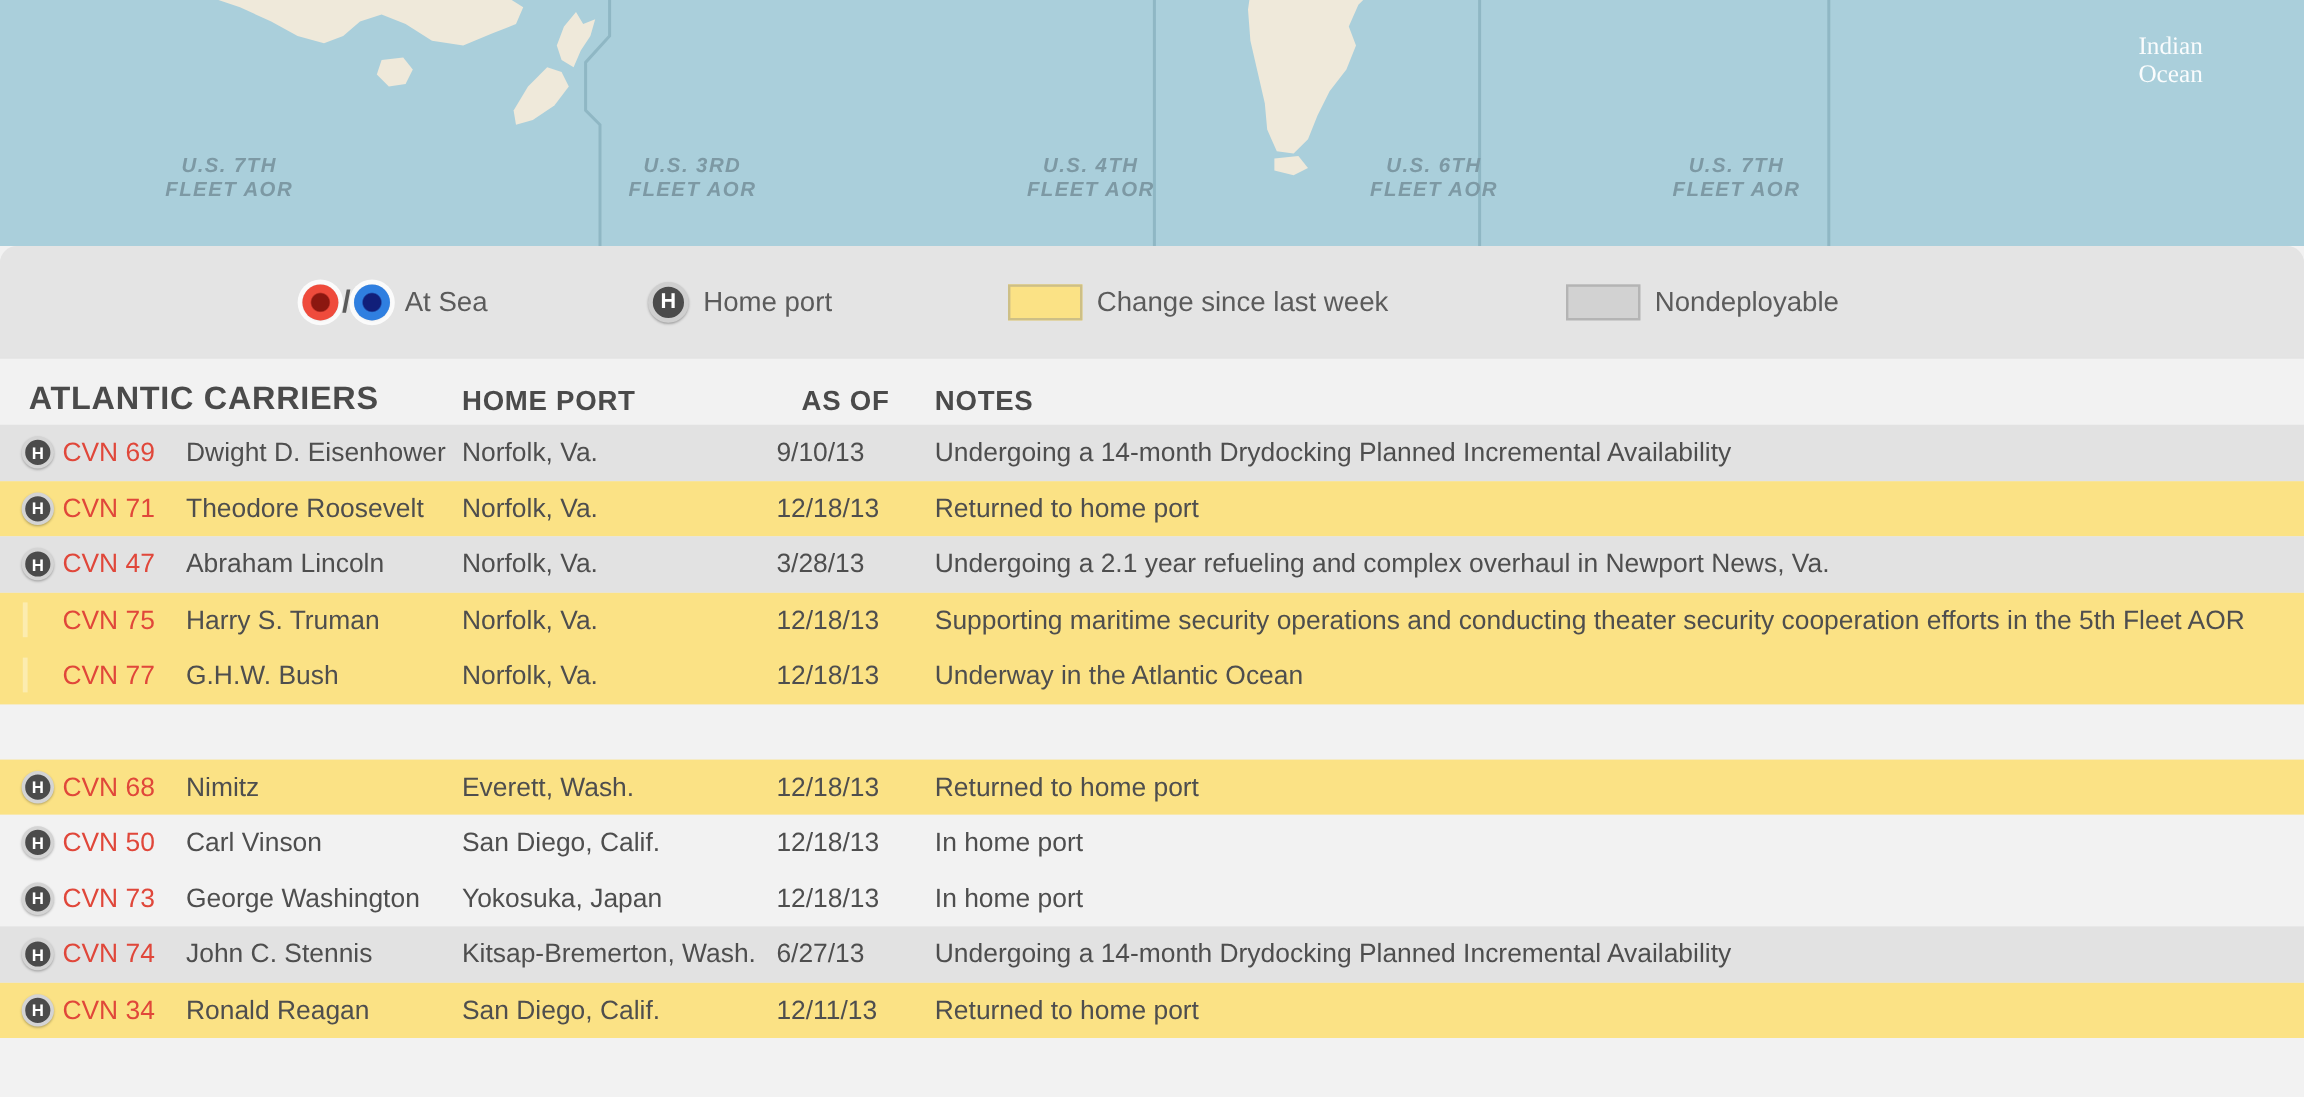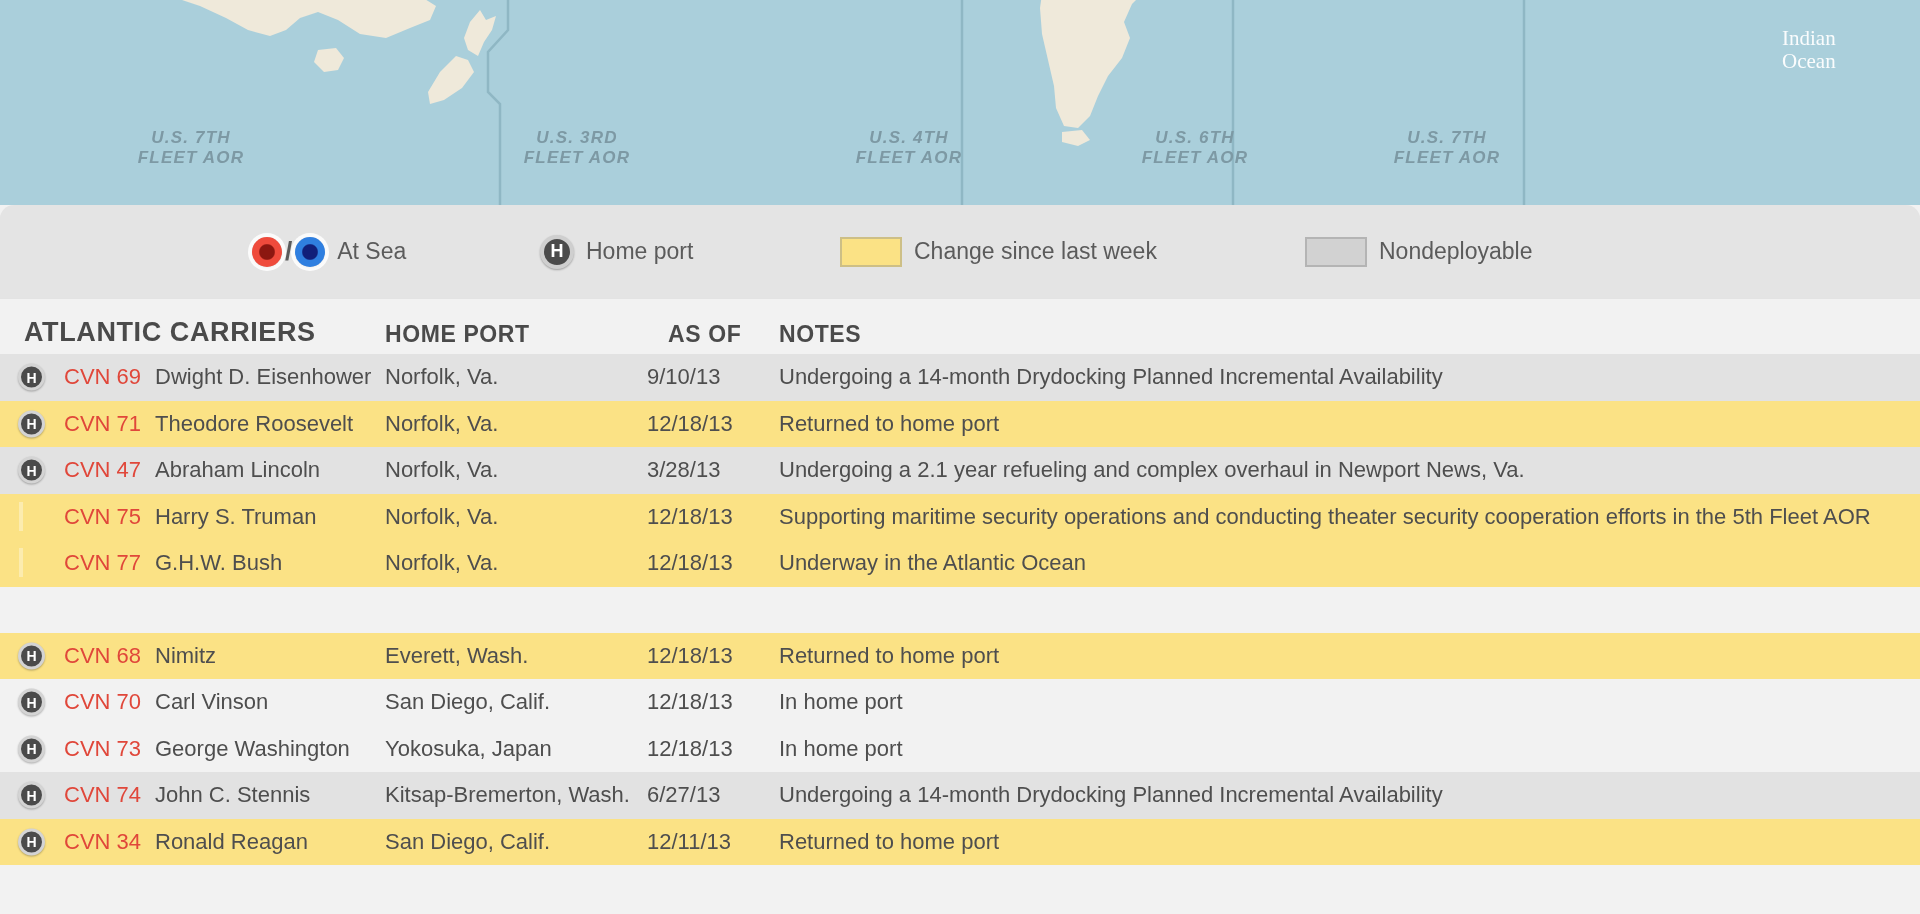--- a/index.html
+++ b/index.html
@@ -149,21 +149,21 @@
   .cell {
     position: absolute;
     top: 50%;
     transform: translateY(-50%);
     font-family: "Liberation Sans Narrow", "Liberation Sans", sans-serif;
     font-size: 22px;
     color: #4e4e4e;
     white-space: nowrap;
   }
   .c-status { left: 18px; top: 50%; transform: translateY(-50%); }
-  .c-hull   { left: 64px; color: #e0473a; font-weight: 500; }
+  .c-hull   { left: 52px; color: #e0473a; font-weight: 500; }
   .c-name   { left: 155px; }
   .c-port   { left: 385px; }
   .c-asof   { left: 647px; }
   .c-notes  { left: 779px; }
 
   .st-home {
     width: 27px; height: 27px; border-radius: 50%;
     background: #4b4b4b;
     border: 3px solid #d4d4d4;
     color: #fff;
@@ -320,21 +320,21 @@
     <span class="cell c-name">Nimitz</span>
     <span class="cell c-port">Everett, Wash.</span>
     <span class="cell c-asof">12/18/13</span>
     <span class="cell c-notes">Returned to home port</span>
   </div>
 
   <div class="row plain">
     <span class="cell c-status">
         <span class="st-home">H</span>
       </span>
-    <span class="cell c-hull">CVN 70</span>
+    <span class="cell c-hull">CVN 50</span>
     <span class="cell c-name">Carl Vinson</span>
     <span class="cell c-port">San Diego, Calif.</span>
     <span class="cell c-asof">12/18/13</span>
     <span class="cell c-notes">In home port</span>
   </div>
 
   <div class="row plain">
     <span class="cell c-status">
         <span class="st-home">H</span>
       </span>

